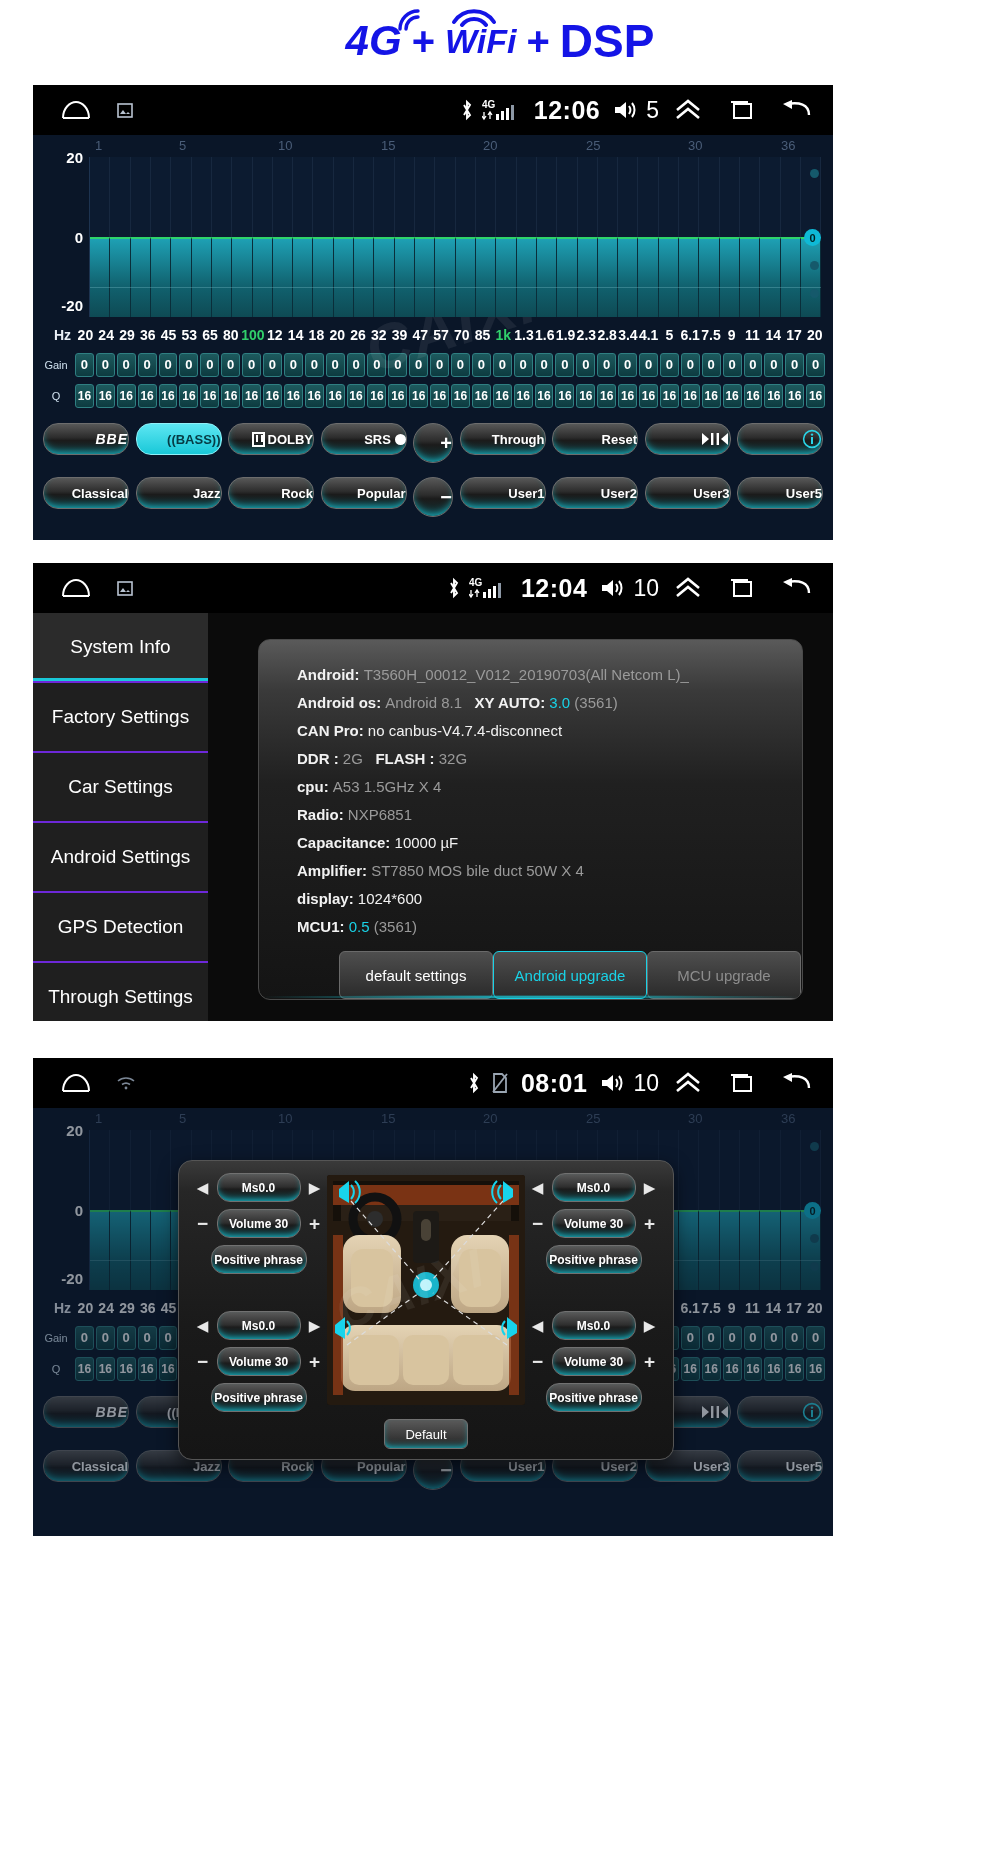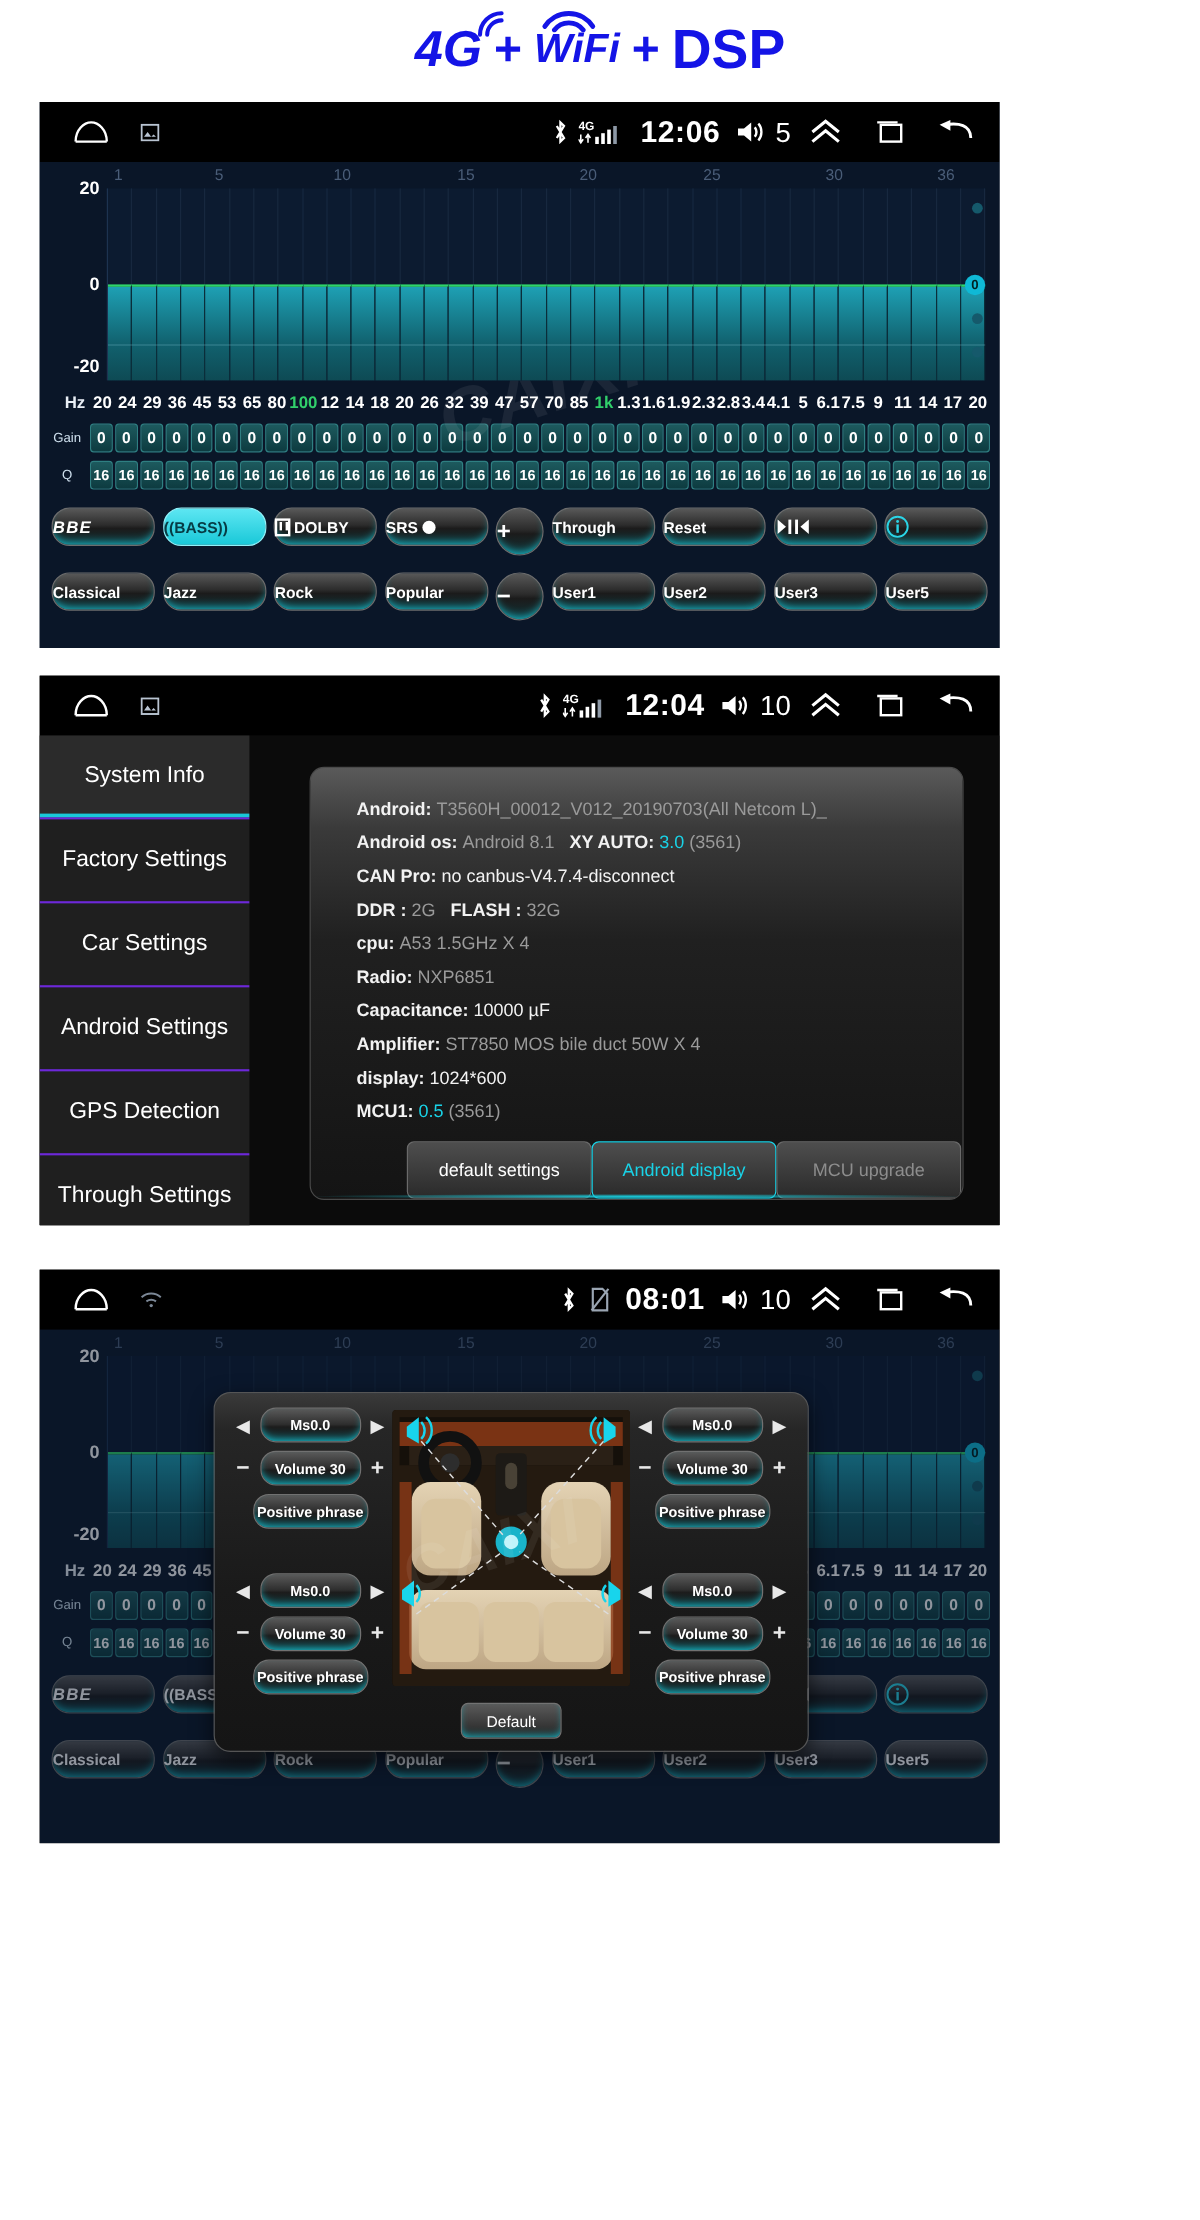--- a/index.html
+++ b/index.html
@@ -21,21 +21,21 @@
   .b4g .arc{position:absolute;right:-22px;top:-8px;width:26px;height:22px;}
   .bplus{font-size:40px;font-weight:bold;margin:0 6px;}
   .bwifi{position:relative;font-size:34px;font-weight:bold;font-style:italic;}
   .bwifi .warc{position:absolute;left:6px;top:-17px;width:46px;height:22px;}
   .bdsp{font-size:46px;font-weight:bold;}
 
   
   .panel{position:absolute;left:33px;width:800px;background:#0a1628;overflow:hidden;}
   .panel.p1{top:85px;height:455px;}
   .panel.p2{top:563px;height:458px;left:33px;width:800px;background:#000;}
-  .panel.p3{top:1055px;height:475px;left:33px;width:800px;background:#000000;}
+  .panel.p3{top:1055px;height:475px;left:33px;width:800px;background:#1d4ed8;}
   .panel.p3{top:1058px;height:478px;}
 
   
   .statusbar{position:relative;height:50px;background:#000;display:flex;align-items:center;}
   .sb-left{display:flex;align-items:center;gap:26px;margin-left:28px;}
   .sb-right{display:flex;align-items:center;gap:0px;margin-left:auto;margin-right:22px;}
   .sb-icon{color:#fff;display:inline-flex;align-items:center;justify-content:center;}
   .sb-time{color:#fff;font-size:25px;font-weight:bold;margin:0 12px;letter-spacing:0.5px;}
   .sb-vol{color:#fff;font-size:23px;margin:0 14px 0 8px;}
   .sb-gap{width:26px;}
@@ -73,21 +73,21 @@
   .valrow .cells span{flex:1;text-align:center;color:#fff;font-size:13px;font-weight:bold;
     background:linear-gradient(180deg,#1d5a5e,#0d3b40);border:1px solid #2f7f82;border-radius:3px;
     line-height:22px;height:22px;}
   .valrow.q .cells span{font-size:12px;}
 
   .btnrow{display:flex;gap:0;margin:14px 10px 0 10px;justify-content:space-between;}
   .eqbtn{
     width:84px;height:30px;border-radius:15px;
     background:linear-gradient(180deg,#585858 0%,#2c2c2c 45%,#1b1b1b 55%,#123438 100%);
     border:1px solid #6d6d6d;color:#fff;font-size:13px;font-weight:bold;
-    display:flex;align-items:center;justify-content:flex-start;
+    display:flex;align-items:center;justify-content:flex-end;
     box-shadow:inset 0 -5px 8px -4px #19c8d8;
   }
   .eqbtn.round{width:38px;height:38px;border-radius:50%;font-size:20px;font-weight:bold;}
   .eqbtn.active{background:linear-gradient(180deg,#5de6f2,#19c8d8);color:#063b44;border-color:#8ff0f8;box-shadow:none;}
   .eqbtn .lg{font-style:italic;font-weight:bold;letter-spacing:1px;font-size:14px;}
   .dolby{font-size:13px;font-weight:bold;}
   .dolbybox{display:inline-block;border:2px solid #fff;width:9px;height:11px;margin-right:3px;
     position:relative;vertical-align:-1px;}
   .dolbybox:after{content:"";position:absolute;left:2px;top:1px;width:3px;height:7px;border-left:2px solid #fff;border-right:2px solid #fff;}
   .srsdot{display:inline-block;width:11px;height:11px;border-radius:50%;background:#fff;vertical-align:-1px;}
@@ -629,21 +629,21 @@
             <div class="ln"><span>DDR :</span> <span class="v">2G</span>&nbsp;&nbsp;&nbsp;<span>FLASH :</span> <span class="v">32G</span></div>
             <div class="ln"><span>cpu:</span> <span class="v">A53 1.5GHz X 4</span></div>
             <div class="ln"><span>Radio:</span> <span class="v">NXP6851</span></div>
             <div class="ln"><span>Capacitance:</span> <span class="w">10000 µF</span></div>
             <div class="ln"><span>Amplifier:</span> <span class="v">ST7850 MOS bile duct 50W X 4</span></div>
             <div class="ln"><span>display:</span> <span class="w">1024*600</span></div>
             <div class="ln"><span>MCU1:</span> <span class="cy">0.5</span> <span class="v">(3561)</span></div>
           </div>
         <div class="cardbtns" id="cardbtns">
             <div class="cardbtn">default settings</div>
-            <div class="cardbtn cyan">Android display</div>
+            <div class="cardbtn cyan">Android upgrade</div>
             <div class="cardbtn" style="color: rgb(141, 141, 141);">MCU upgrade</div>
           </div>
         <div class="cardglow"></div>
       </div>
     </div>
   </div>
 </div>
 
 <div class="panel p3">
   <div class="statusbar">

